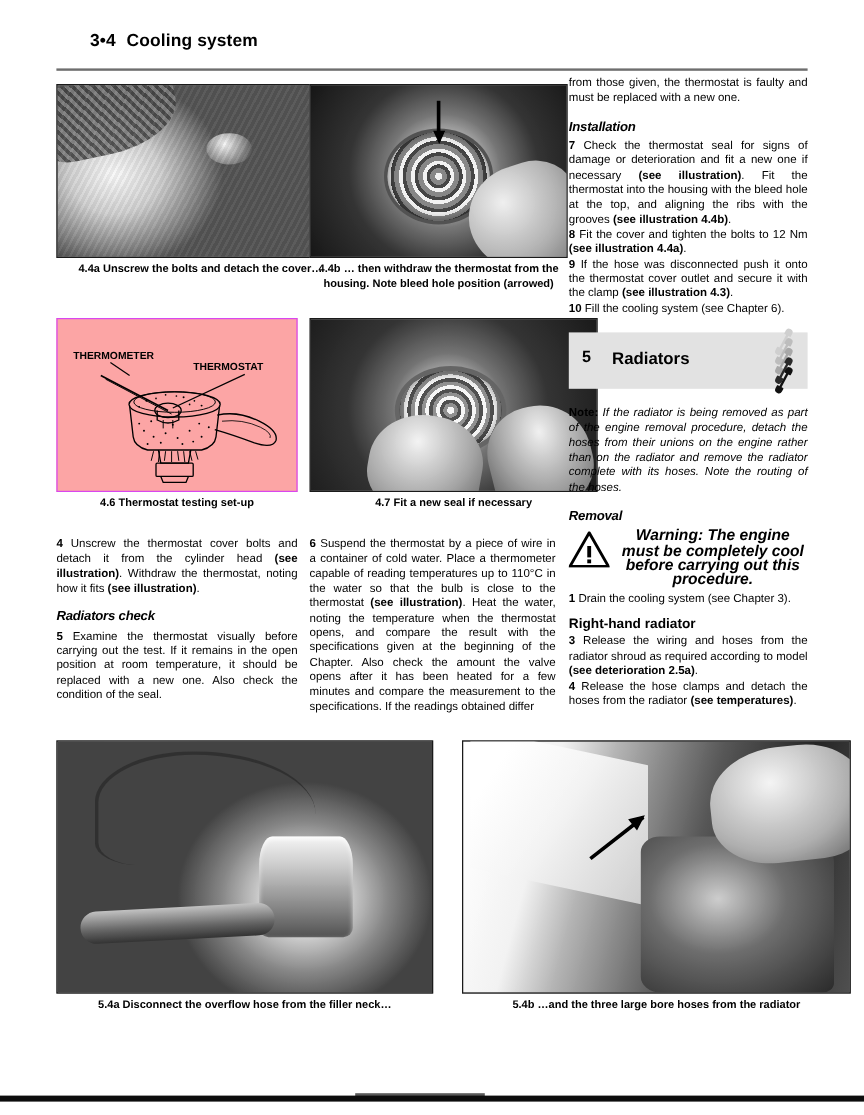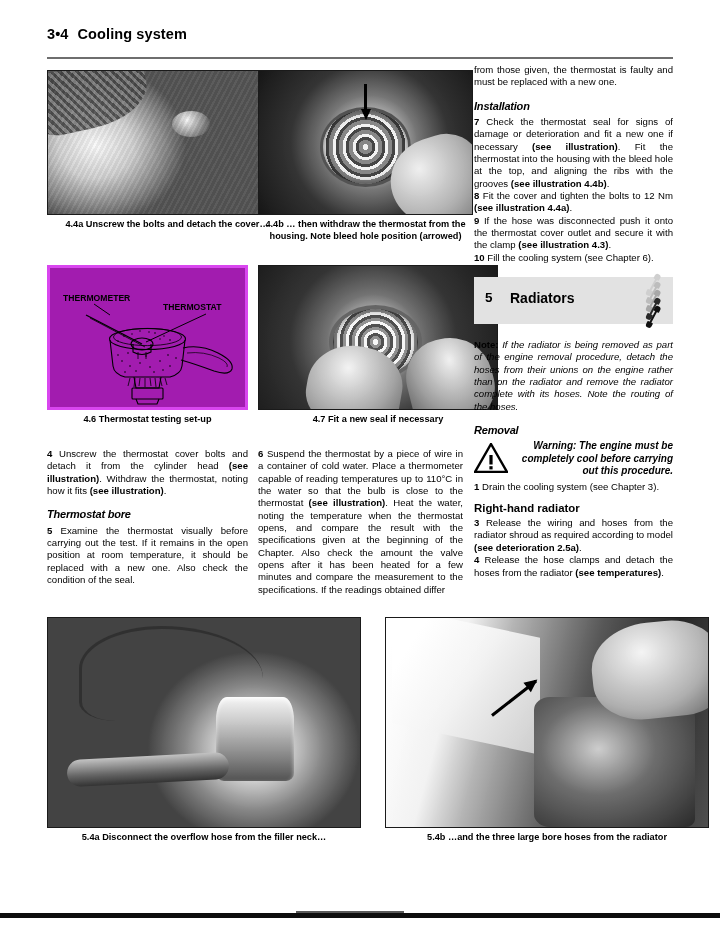--- a/index.html
+++ b/index.html
@@ -24,21 +24,21 @@
   }
 
   .page-header {
     position: absolute;
     left: 47px;
     top: 26px;
     font-size: 14.5px;
     font-weight: bold;
     letter-spacing: 0.1px;
   }
-  .page-header .chap { margin-right: 9px; }
+  .page-header .chap { margin-right: 9px; margin-left: 28px; }
 
   .header-rule {
     position: absolute;
     left: 47px;
     top: 57px;
     width: 626px;
     height: 2px;
     background: #6e6e6e;
   }
 
@@ -264,22 +264,22 @@
     position: absolute;
     right: -2px; top: -5px;
     border-top: 6.5px solid transparent;
     border-bottom: 6.5px solid transparent;
     border-left: 13px solid #000;
   }
 
   
   .diagram {
     position: relative;
-    border: 3px solid #d946ef;
-    background: #a21caf;
+    border: 1px solid #d946ef;
+    background: #fca5a5;
     box-sizing: border-box;
     overflow: hidden;
   }
   .diagram svg { display: block; }
   .dlabel {
     font-family: "Liberation Sans", sans-serif;
     font-size: 8.6px;
     font-weight: bold;
     fill: #000;
   }
@@ -356,25 +356,25 @@
     align-items: flex-start;
     gap: 7px;
     margin: 4px 0 4px 0;
   }
   .warn-tri {
     flex: 0 0 auto;
     width: 34px;
     margin-top: 3px;
   }
   .warn-text {
-    font-size: 10px;
+    font-size: 13px;
     line-height: 12.35px;
     font-style: italic;
     font-weight: bold;
-    text-align: right;
+    text-align: center;
   }
 
   .note-p {
     font-style: italic;
     text-align: justify;
   }
   .note-p b { font-style: normal; }
 </style>
 </head>
 <body>
@@ -487,21 +487,21 @@
         <div class="finger2"></div>
       </div>
     </div>
     <div class="caption">4.7 Fit a new seal if necessary</div>
   </div>
 
   <div class="col" style="left:47px; top:448px; width:201px;">
     <p><span class="num">4</span>
       <span>Unscrew the thermostat cover bolts and detach it from the cylinder head </span><b>(see illustration)</b><span>. Withdraw the thermostat, noting how it fits </span><b>(see illustration)</b><span>.</span></p>
 
-    <h3 class="sec">Thermostat bore</h3>
+    <h3 class="sec">Radiators check</h3>
 
     <p><span class="num">5</span>
       <span>Examine the thermostat visually before carrying out the test. If it remains in the open position at room temperature, it should be replaced with a new one. Also check the condition of the seal.</span></p>
   </div>
 
   <div class="col" style="left:258px; top:448px; width:205px;">
     <p><span class="num">6</span>
       <span>Suspend the thermostat by a piece of wire in a container of cold water. Place a thermometer capable of reading temperatures up to 110°C in the water so that the bulb is close to the thermostat </span><b>(see illustration)</b><span>. Heat the water, noting the temperature when the thermostat opens, and compare the result with the specifications given at the beginning of the Chapter. Also check the amount the valve opens after it has been heated for a few minutes and compare the measurement to the specifications. If the readings obtained differ</span></p>
   </div>
 

